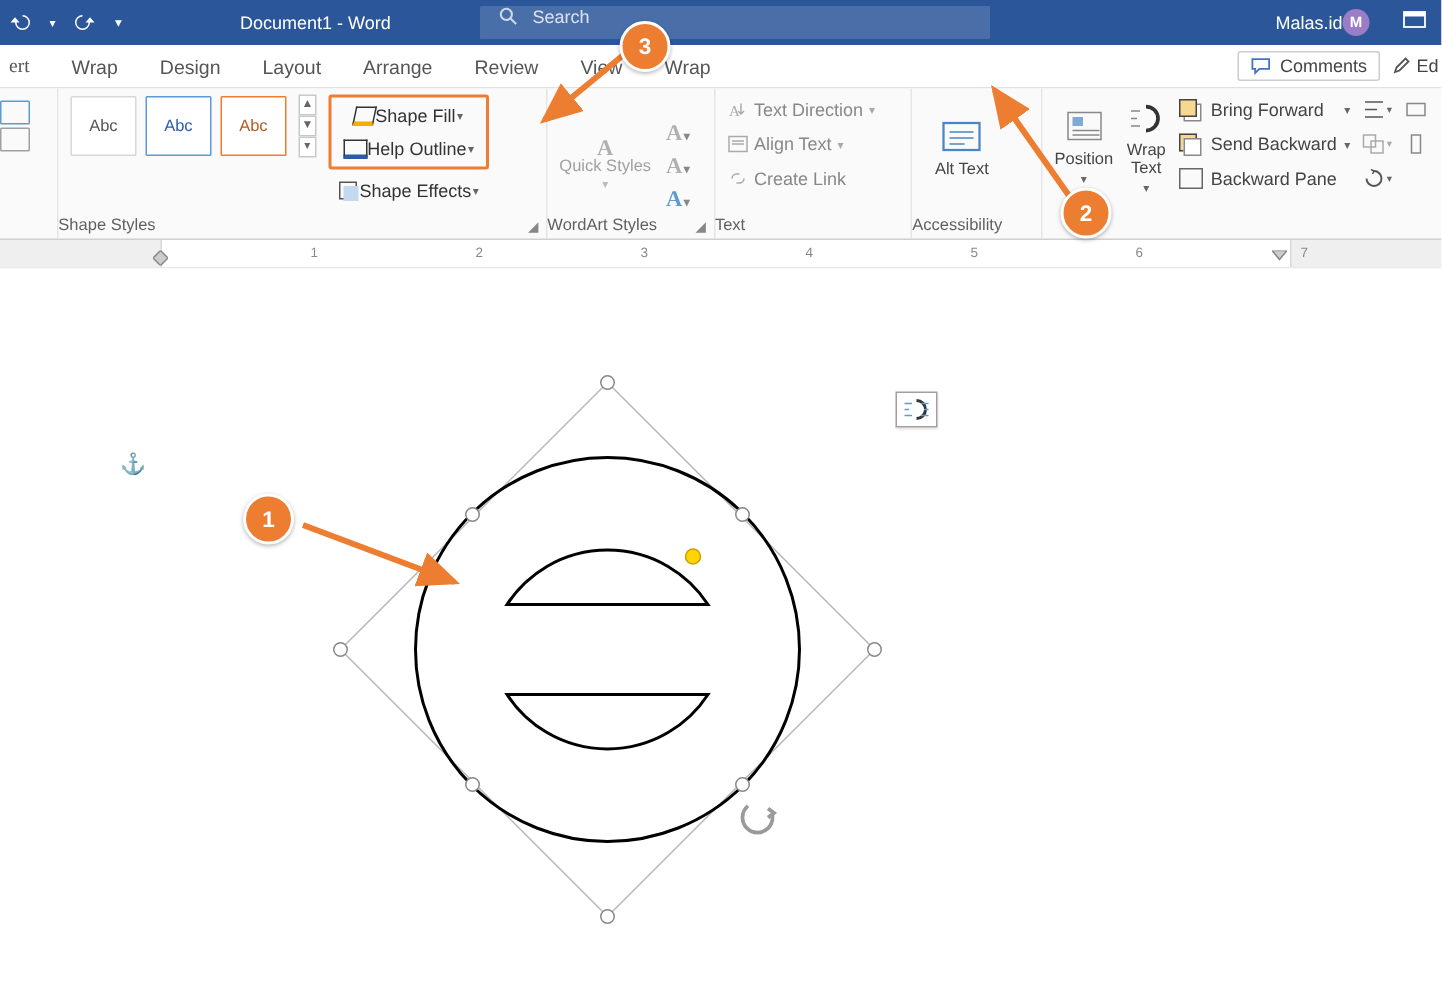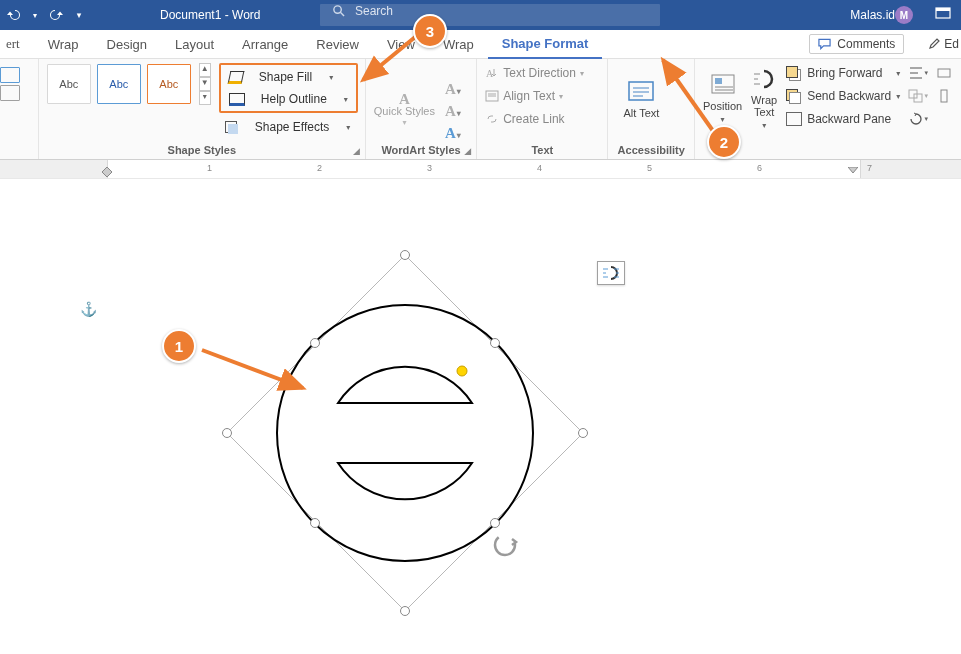--- a/index.html
+++ b/index.html
@@ -28,42 +28,42 @@
   .titlebar .search .mag{margin:0 10px 0 12px;opacity:.9;}
   .titlebar .search span{color:#dce3ef;}
   .titlebar .user{position:absolute;right:48px;display:flex;align-items:center;gap:0;font-size:12px;}
   .titlebar .user .avatar{width:18px;height:18px;border-radius:50%;background:#9b7cc7;display:flex;align-items:center;justify-content:center;font-size:10px;font-weight:600;}
   .titlebar .win-icon{position:absolute;right:10px;}
   
   .tabs{height:28px;background:#fff;border-bottom:1px solid #e1e1e1;display:flex;align-items:center;padding-left:4px;}
   .tabs .tab{padding:0 14px;height:28px;display:flex;align-items:center;font-size:13px;color:#555;cursor:pointer;}
   .tabs .tab.active{color:var(--selected-tab);border-bottom:2px solid var(--selected-tab);font-weight:600;}
   .tabs .spacer{flex:1;}
-  .comments-btn{display:flex;align-items:center;gap:6px;border:1px solid #ccc;border-radius:2px;padding:2px 8px;font-size:12px;color:#444;margin-right:24px;cursor:pointer;}
+  .comments-btn{display:flex;align-items:center;gap:6px;border:1px solid #ccc;border-radius:2px;padding:2px 8px;font-size:12px;color:#444;margin-right:8px;cursor:pointer;}
   .editing-btn{display:flex;align-items:center;gap:4px;font-size:12px;color:#444;margin-right:2px;cursor:pointer;}
   
   .ribbon{background:var(--ribbon-bg);border-bottom:1px solid var(--border);display:flex;height:100px;position:relative;overflow:hidden;}
   .group{border-right:1px solid #e5e5e5;padding:4px 8px 0 8px;display:flex;flex-direction:column;position:relative;}
-  .group .label{position:absolute;bottom:3px;left:0;right:0;text-align:center;font-size:11px;color:var(--grey-text);font-weight:bold;}
+  .group .label{position:absolute;bottom:3px;left:0;right:0;font-size:11px;color:var(--grey-text);}
   .group .launcher{position:absolute;bottom:3px;right:5px;font-size:9px;color:#888;}
   .group .body{flex:1;display:flex;align-items:flex-start;gap:6px;}
   
   .insert-shapes{width:30px;padding-left:0;}
   .insert-shapes .stack{display:flex;flex-direction:column;gap:2px;padding-top:4px;}
   .mini-ico{width:18px;height:14px;border:1px solid #a0a0a0;border-radius:1px;}
   
   .shape-styles{width:310px;}
   .gallery{display:flex;gap:6px;align-items:center;}
   .gallery-item{width:42px;height:38px;border:1px solid #d8d8d8;background:#fff;display:flex;align-items:center;justify-content:center;font-size:11px;color:#555;border-radius:1px;cursor:pointer;}
   .gallery-item.blue{border-color:#5b9bd5;color:#2a5caa;}
   .gallery-item.orange{border-color:#ed7d31;color:#b55a21;}
   .gallery-scroll{width:12px;display:flex;flex-direction:column;gap:0;margin-left:2px;}
   .gallery-scroll div{height:12px;border:1px solid #c8c8c8;font-size:8px;text-align:center;line-height:10px;color:#666;background:#fff;cursor:pointer;}
   .shape-opts{display:flex;flex-direction:column;gap:2px;margin-left:2px;}
-  .shape-opt{height:20px;display:flex;align-items:center;gap:16px;font-size:12px;padding:1px 6px;cursor:pointer;white-space:nowrap;}
+  .shape-opt{height:20px;display:flex;align-items:center;gap:0;font-size:12px;padding:1px 6px;cursor:pointer;white-space:nowrap;justify-content:center;}
   .shape-opts .boxed{border:2.5px solid var(--orange);border-radius:2px;padding:1px 2px;margin-bottom:1px;}
   .shape-opt .chev{font-size:8px;color:#666;margin-left:1px;}
   .opt-ico{width:14px;height:12px;display:inline-block;position:relative;}
   .fill-ico{border:1px solid #333;border-bottom:3px solid #f0b000;transform:skewX(-12deg);height:9px;width:12px;}
   .outline-ico{border:1px solid #333;border-bottom:3px solid #2a5caa;height:9px;width:14px;}
   .effects-ico::before{content:"";position:absolute;width:10px;height:10px;border:1px solid #555;left:0;top:0;}
   .effects-ico::after{content:"";position:absolute;width:10px;height:10px;background:#c4d9f0;left:3px;top:3px;}
   
   .wordart{width:95px;}
   .wordart .body{gap:10px;align-items:center;}
@@ -156,21 +156,20 @@
 
 <div class="tabs">
   <div class="tab" style="padding-left:2px;font-family:Liberation Serif, serif;">ert</div>
   <div class="tab">Wrap</div>
   <div class="tab">Design</div>
   <div class="tab">Layout</div>
   <div class="tab">Arrange</div>
   <div class="tab">Review</div>
   <div class="tab">View</div>
   <div class="tab">Wrap</div>
-  <div class="tab active">Shape Format</div>
   <div class="spacer"></div>
   <div class="comments-btn">
     <svg width="13" height="12" viewBox="0 0 14 12">
         <path d="M1 1h12v7H6l-3 3V8H1z" fill="none" stroke="#4472c4" stroke-width="1.3"></path>
       </svg>
     <span>Comments</span>
   </div>
   <div class="editing-btn">
     <svg width="12" height="12" viewBox="0 0 12 12">
         <path d="M2 10l1-3 6-6 2 2-6 6-3 1z" fill="none" stroke="#555" stroke-width="1.2"></path>

